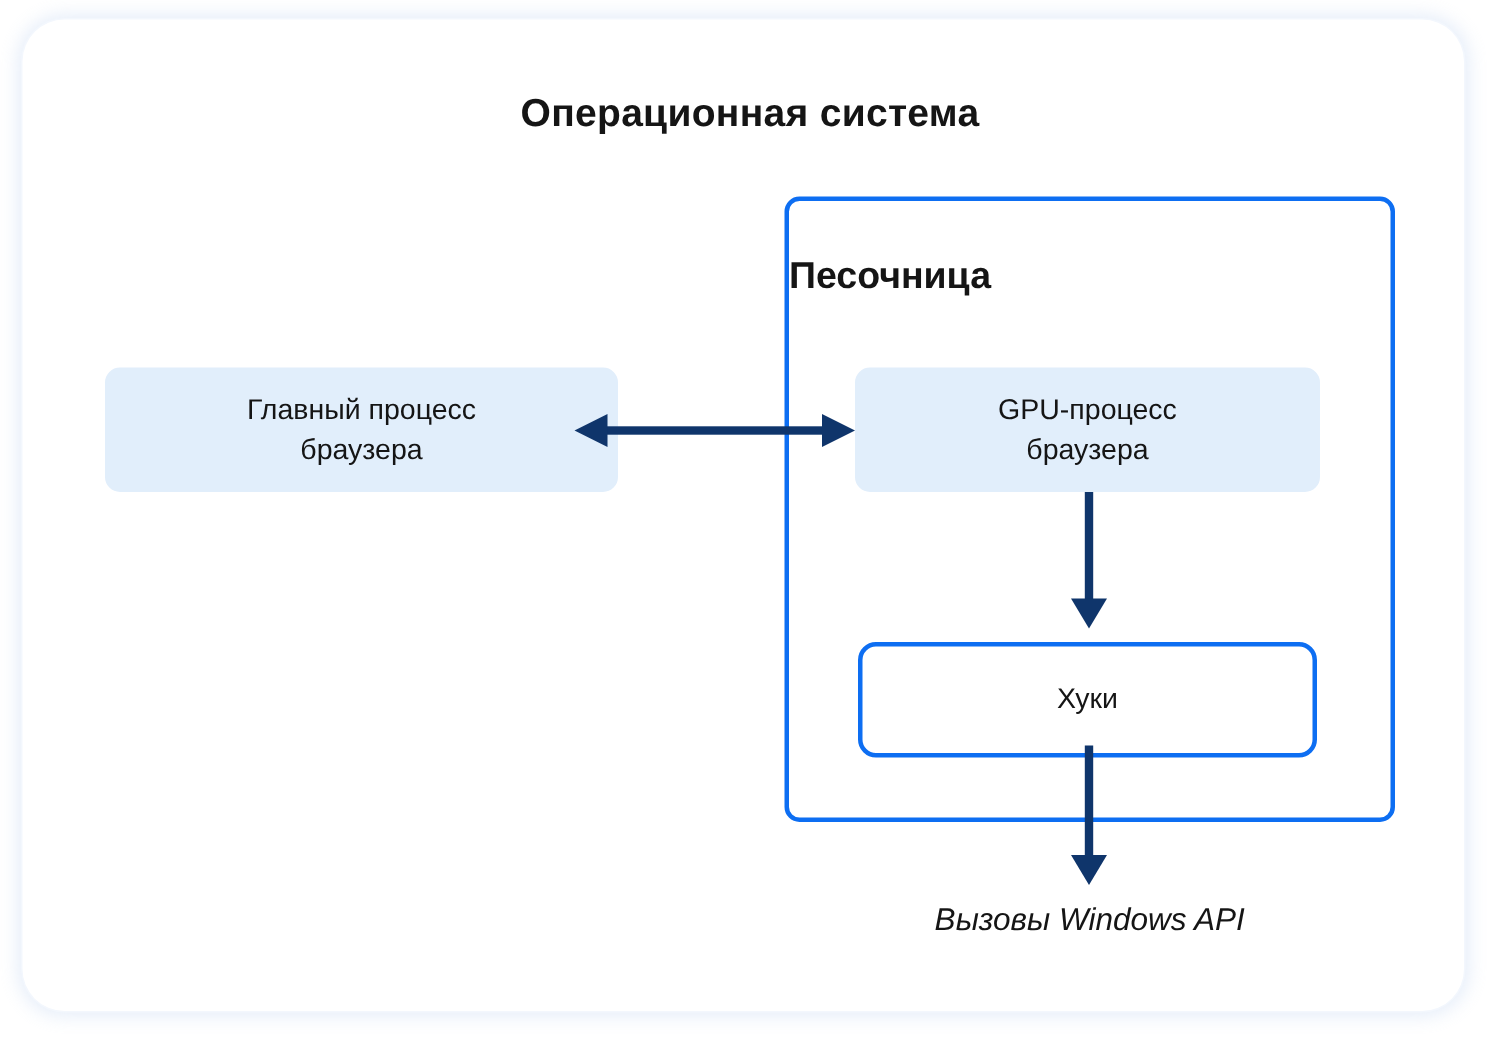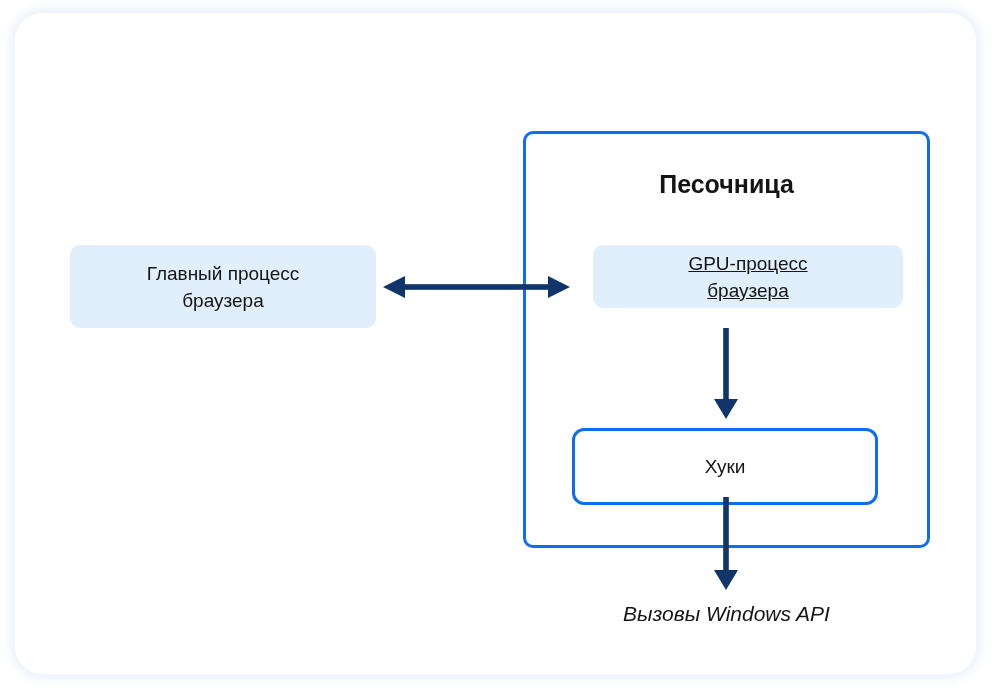--- a/index.html
+++ b/index.html
@@ -45,21 +45,20 @@
     box-sizing: border-box;
     border: 3px solid var(--sandbox-border, #0d6ef2);
     border-radius: 10px;
     background: transparent;
   }
   .sandbox-title {
     position: absolute;
     left: 0;
     top: 36px;
     width: 100%;
-    text-align: center;
     font-size: 25px;
     font-weight: 700;
   }
   .node {
     position: absolute;
     display: flex;
     align-items: center;
     justify-content: center;
     text-align: center;
     font-size: 19px;
@@ -69,22 +68,22 @@
   }
   .node--fill {
     background: var(--node-fill, #e1eefb);
   }
   .node--outline {
     background: #ffffff;
     box-sizing: border-box;
     border: 3px solid var(--sandbox-border, #0d6ef2);
     border-radius: 12px;
   }
-  .node-main   { left: 70px;  top: 245px; width: 306px; height: 83px; }
-  .node-gpu    { left: 593px; top: 245px; width: 310px; height: 63px; text-decoration: underline; }
+  .node-main   { left: 70px;  top: 245px; width: 342px; height: 83px; }
+  .node-gpu    { left: 570px; top: 245px; width: 310px; height: 83px; }
   .node-hooks  { left: 572px; top: 428px; width: 306px; height: 77px; }
   .output-label {
     position: absolute;
     left: 523px;
     top: 602px;
     width: 407px;
     text-align: center;
     font-size: 21px;
     font-style: italic;
   }
@@ -96,20 +95,21 @@
   }
   .arrow-shape { fill: var(--arrow, #0f356b); }
 </style>
 </head>
 <body>
 
 <div class="stage">
 
   <div class="card"></div>
 
+  <div class="os-title">Операционная система</div>
 
   <div class="sandbox">
     <div class="sandbox-title">Песочница</div>
   </div>
 
   <div class="node node--fill node-main">Главный процесс
 браузера</div>
 
   <div class="node node--fill node-gpu">GPU-процесс
 браузера</div>

